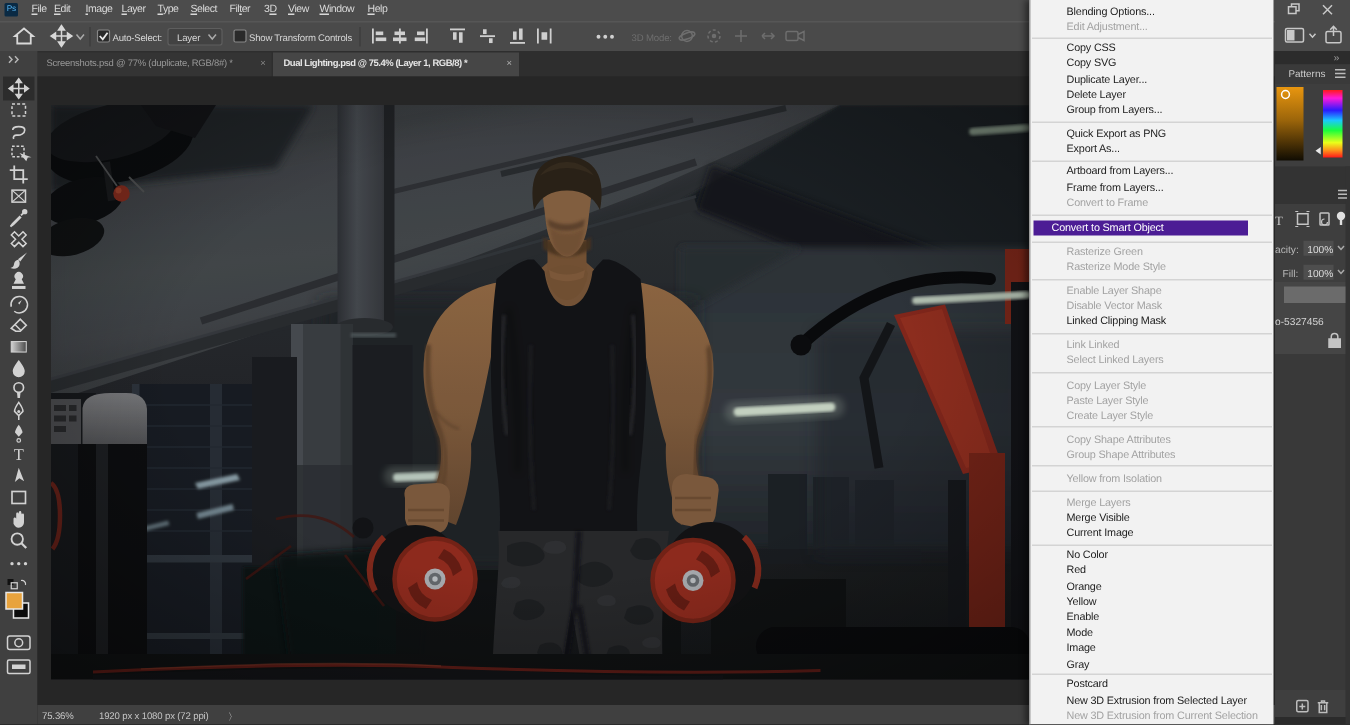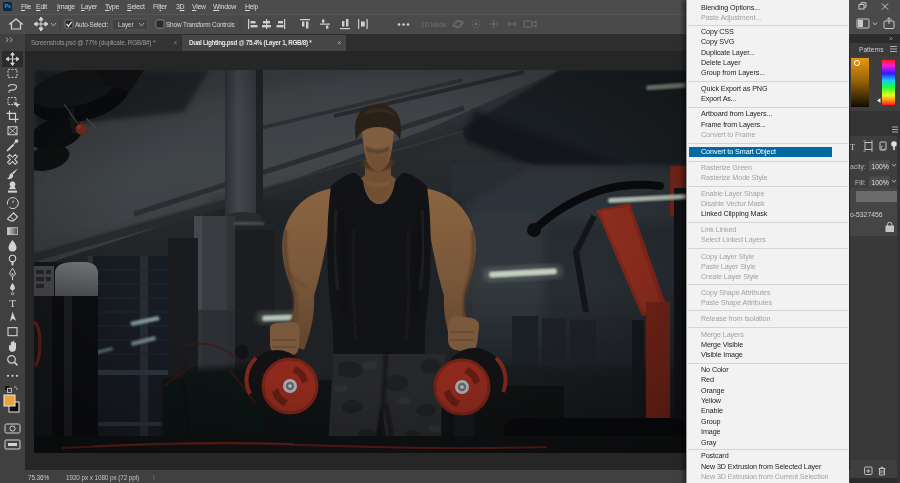--- a/index.html
+++ b/index.html
@@ -16,23 +16,23 @@
 
 #toolbar{left:0;top:34px;width:25px;height:449px;background:#404040}
 
 #canvas{left:25px;top:51px;width:845px;height:419px;background:#262626}
 
 #statusbar{left:25px;top:470px;width:875px;height:13px;background:#404040;color:#c9c9c9;font-size:6.4px;letter-spacing:-0.1px}
 
 #rpanel{left:850px;top:0;width:50px;height:483px;background:#3c3c3c}
 
 #cmenu{left:686px;top:0;width:163px;height:483px;background:#f2f2f2;border-left:1px solid #9b9b9b;box-shadow:-3px 0 4px rgba(0,0,0,.45)}
-.mi{position:absolute;left:14px;height:10.4px;line-height:10.4px;font-size:7.2px;color:#222;white-space:nowrap;letter-spacing:-0.1px}
+.mi{position:absolute;left:24px;height:10.4px;line-height:10.4px;font-size:7.2px;color:#222;white-space:nowrap;letter-spacing:-0.1px}
 .mi.d{color:#a2a2a2}
-.mi.hl{left:1.5px;right:17px;padding-left:12.5px;background:#0369a1;color:#fff}
+.mi.hl{left:1.5px;right:17px;padding-left:12.5px;background:#4c1d95;color:#fff}
 .sep{position:absolute;left:1px;right:1px;height:1px;background:#d4d4d4}
 </style>
 </head>
 <body>
 
 <div class="abs" id="menubar">
   <span class="m" style="left:3px;top:2px;width:9px;height:9px;background:#0a2a44;color:#55b3f0;font-size:5.5px;text-align:center;line-height:9px;border-radius:1px">Ps</span>
   <span class="m" style="left:21px"><u>F</u>ile</span>
   <span class="m" style="left:36px"><u>E</u>dit</span>
   <span class="m" style="left:57px"><u>I</u>mage</span>
@@ -634,21 +634,21 @@
   <g stroke="#bdbdbd" fill="none" stroke-width="1">
     <rect x="14.5" y="467" width="7.5" height="7.5" rx="1"></rect>
         <path d="M18.2 469 v4 M16.2 471 h4"></path>
     <path d="M28.5 468.5 h7 M29.5 468.5 v6.5 h5 v-6.5 M31 468.5 v-1.2 h2 v1.2 M30.9 470 v3.5 M33.1 470 v3.5"></path>
   </g>
 </svg>
 </div>
 
 <div class="abs" id="cmenu">
   <div class="mi" style="top:2.8px">Blending Options...</div>
-  <div class="mi d" style="top:13.0px">Paste Adjustment...</div>
+  <div class="mi d" style="top:13.0px">Edit Adjustment...</div>
   <div class="sep" style="top:24.5px"></div>
   <div class="mi" style="top:26.8px">Copy CSS</div>
   <div class="mi" style="top:37.2px">Copy SVG</div>
   <div class="mi" style="top:47.6px">Duplicate Layer...</div>
   <div class="mi" style="top:58.0px">Delete Layer</div>
   <div class="mi" style="top:68.4px">Group from Layers...</div>
   <div class="sep" style="top:81px"></div>
   <div class="mi" style="top:83.8px">Quick Export as PNG</div>
   <div class="mi" style="top:94.2px">Export As...</div>
   <div class="sep" style="top:107px"></div>
@@ -666,33 +666,33 @@
   <div class="mi" style="top:209.4px">Linked Clipping Mask</div>
   <div class="sep" style="top:222px"></div>
   <div class="mi d" style="top:224.6px">Link Linked</div>
   <div class="mi d" style="top:235.0px">Select Linked Layers</div>
   <div class="sep" style="top:247.5px"></div>
   <div class="mi d" style="top:252.0px">Copy Layer Style</div>
   <div class="mi d" style="top:262.1px">Paste Layer Style</div>
   <div class="mi d" style="top:272.1px">Create Layer Style</div>
   <div class="sep" style="top:284.3px"></div>
   <div class="mi d" style="top:288.2px">Copy Shape Attributes</div>
-  <div class="mi d" style="top:298.0px">Paste Shape Attributes</div>
+  <div class="mi d" style="top:298.0px">Group Shape Attributes</div>
   <div class="sep" style="top:310.2px"></div>
-  <div class="mi d" style="top:314.3px">Release from Isolation</div>
+  <div class="mi d" style="top:314.3px">Yellow from Isolation</div>
   <div class="sep" style="top:326.5px"></div>
   <div class="mi d" style="top:330.4px">Merge Layers</div>
   <div class="mi" style="top:340.2px">Merge Visible</div>
-  <div class="mi" style="top:350.3px">Visible Image</div>
+  <div class="mi" style="top:350.3px">Current Image</div>
   <div class="sep" style="top:362.5px"></div>
   <div class="mi" style="top:364.8px">No Color</div>
   <div class="mi" style="top:375.2px">Red</div>
   <div class="mi" style="top:385.6px">Orange</div>
   <div class="mi" style="top:396.0px">Yellow</div>
   <div class="mi" style="top:406.4px">Enable</div>
-  <div class="mi" style="top:416.8px">Group</div>
+  <div class="mi" style="top:416.8px">Mode</div>
   <div class="mi" style="top:427.2px">Image</div>
   <div class="mi" style="top:437.6px">Gray</div>
   <div class="sep" style="top:449px"></div>
   <div class="mi" style="top:451.3px">Postcard</div>
   <div class="mi" style="top:461.7px">New 3D Extrusion from Selected Layer</div>
   <div class="mi d" style="top:472.1px">New 3D Extrusion from Current Selection</div>
 </div>
 
 </body></html>

